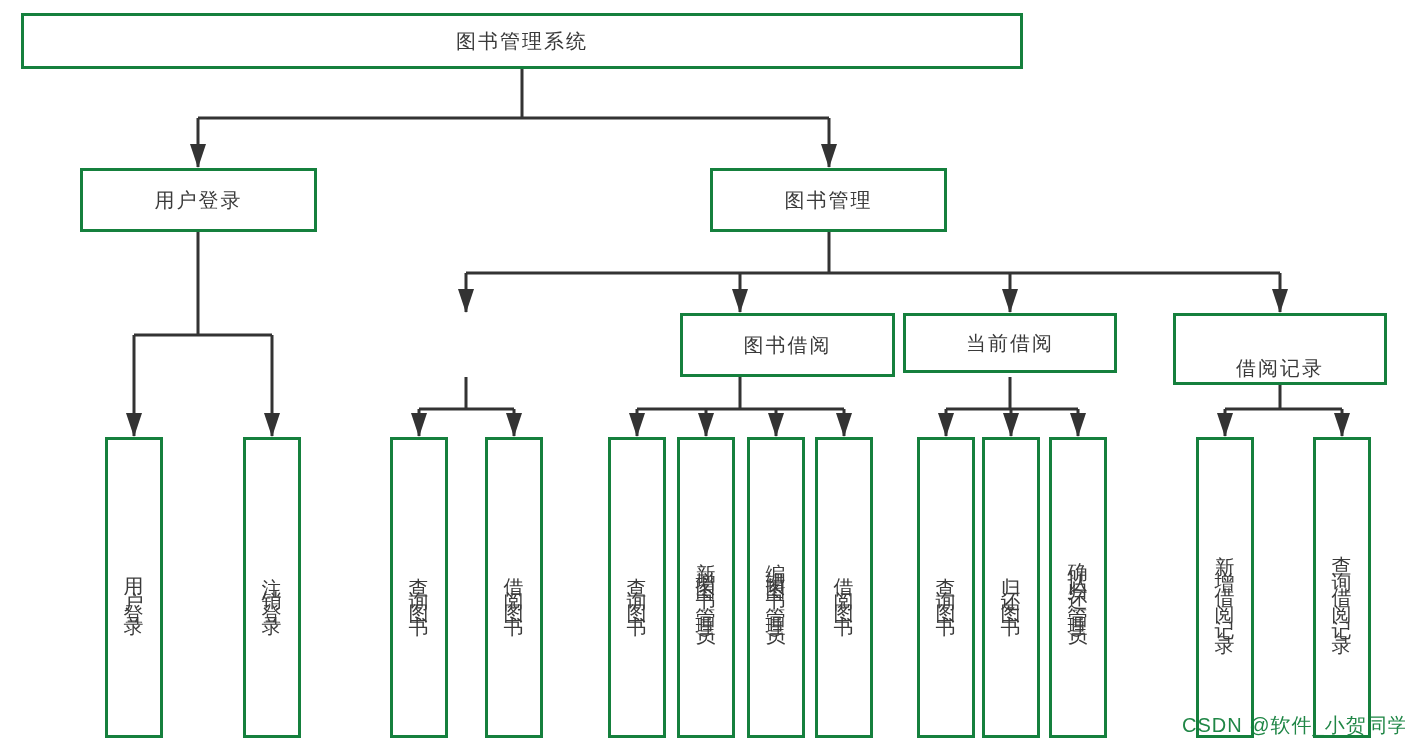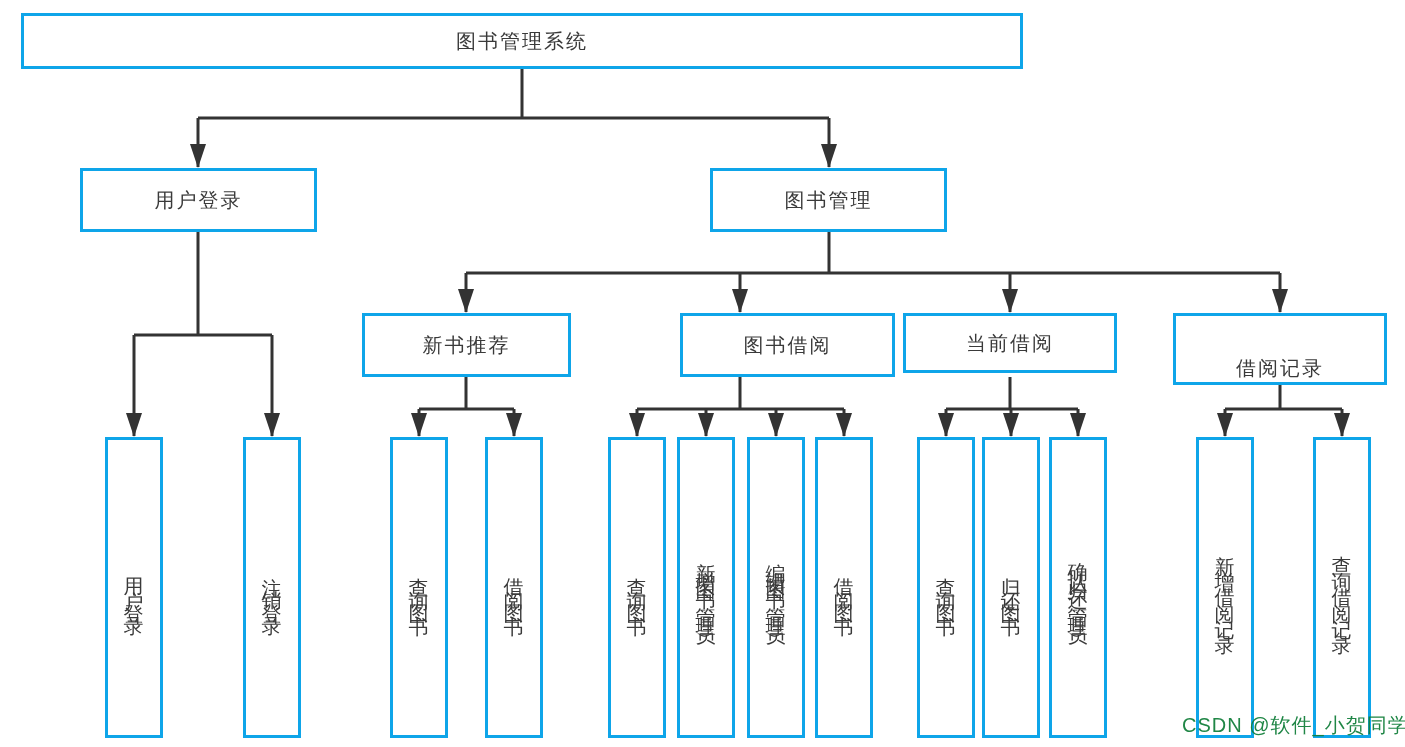--- a/index.html
+++ b/index.html
@@ -5,21 +5,21 @@
   html,body{margin:0;padding:0;}
   body{
     width:1405px;height:747px;position:relative;overflow:hidden;
     background:#ffffff;
     font-family:"Liberation Sans","DejaVu Sans",sans-serif;
   }
   #canvas{position:absolute;inset:0;width:1405px;height:747px;}
   svg.connectors{position:absolute;left:0;top:0;z-index:1;}
   .box{
     position:absolute;z-index:2;background:#ffffff;
-    border:3px solid #0ea5e9;box-sizing:border-box;
+    border:3px solid #15803d;box-sizing:border-box;
     display:flex;align-items:center;justify-content:center;
     color:#3a3a3a;
   }
   .h-box span{font-size:20px;letter-spacing:2px;white-space:nowrap;}
   .leaf span{
     writing-mode:vertical-rl;text-orientation:mixed;
     font-size:20px;line-height:1;white-space:nowrap;
   }
   .leaf .s4{letter-spacing:13px;}
   .leaf .s6{letter-spacing:16px;}
@@ -77,23 +77,20 @@
     <span>图书管理系统</span>
   </div>
 
   <div class="box h-box" style="left:80px;top:168px;width:237px;height:64px;">
     <span>用户登录</span>
   </div>
   <div class="box h-box" style="left:710px;top:168px;width:237px;height:64px;">
     <span>图书管理</span>
   </div>
 
-  <div class="box h-box" style="left:362px;top:313px;width:209px;height:64px;">
-    <span>新书推荐</span>
-  </div>
   <div class="box h-box" style="left:632px;top:313px;width:215px;height:64px;margin-left:48px;">
     <span>图书借阅</span>
   </div>
   <div class="box h-box" style="left:903px;top:313px;width:214px;height:60px;">
     <span>当前借阅</span>
   </div>
   <div class="box h-box" style="left:1173px;top:313px;width:214px;height:72px;align-items:flex-end;">
     <span>借阅记录</span>
   </div>
 

